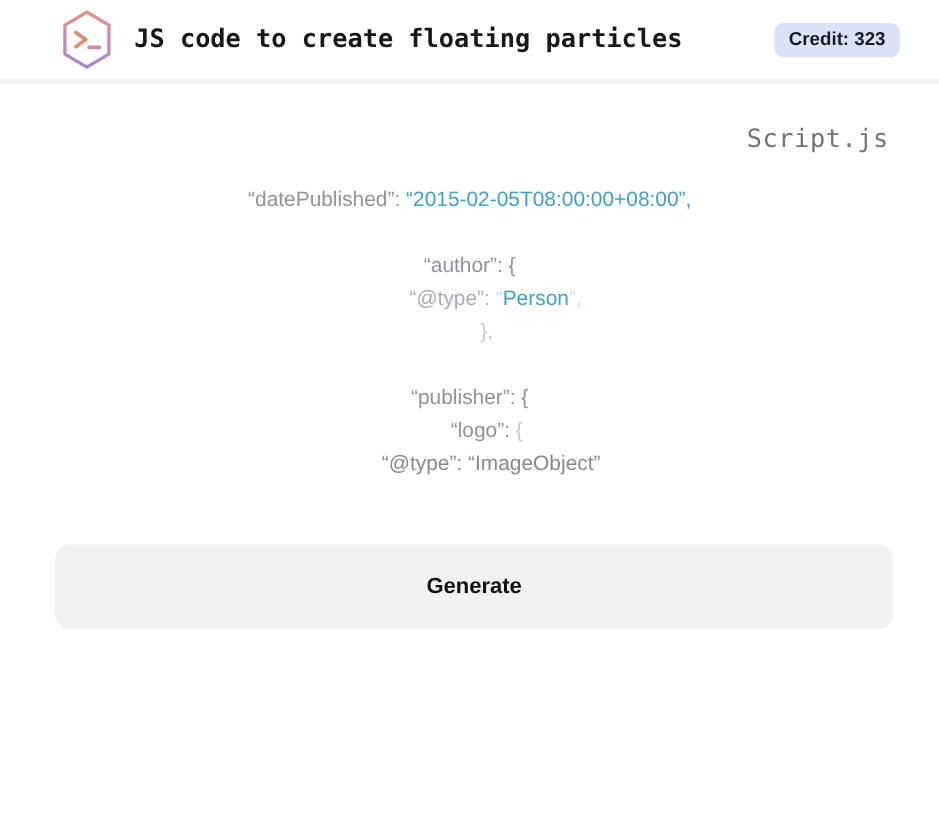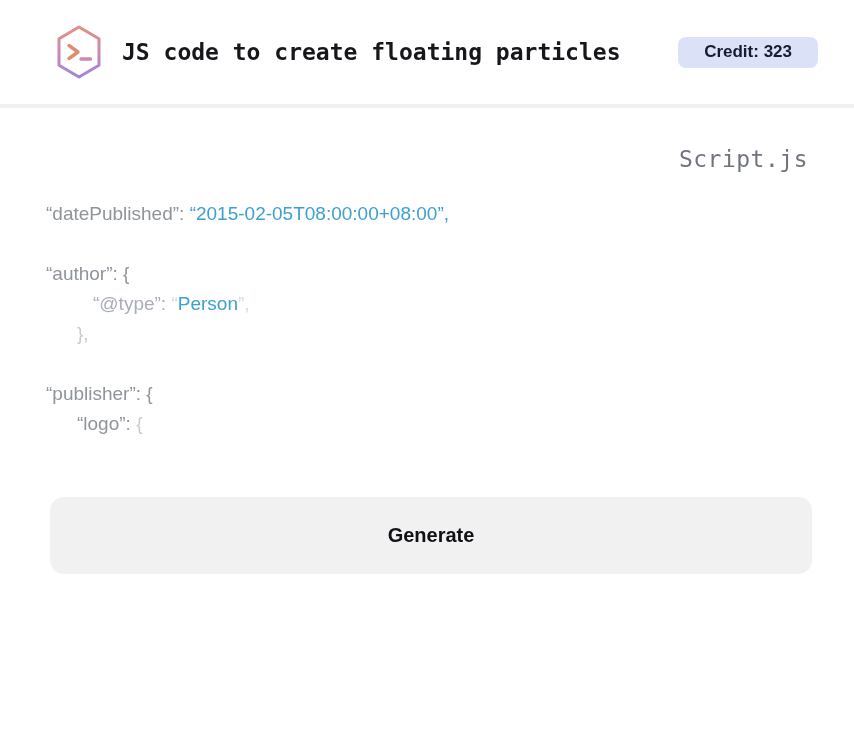--- a/index.html
+++ b/index.html
@@ -4,21 +4,21 @@
 <style>
   * { margin: 0; padding: 0; box-sizing: border-box; }
   html, body {
     width: 854px; height: 748px;
     background: #ffffff;
     font-family: "Liberation Sans", sans-serif;
     overflow: hidden;
   }
   
   .header {
-    height: 108px;
+    height: 76px;
     display: flex;
     align-items: center;
     padding: 0 36px 0 52px;
     background: #ffffff;
     border-bottom: 4px solid #f0f0f0;
   }
   .logo {
     width: 54px; height: 58px;
     flex: 0 0 auto;
     margin-right: 16px;
@@ -30,21 +30,21 @@
     color: #17171b;
     letter-spacing: 0px;
     white-space: nowrap;
   }
   .spacer { flex: 1; }
   .credit-badge {
     background: #dbe2f8;
     color: #141c2e;
     font-size: 17px;
     font-weight: 700;
-    padding: 5px 26px 6px;
+    padding: 5px 13px 6px;
     border-radius: 8px;
     white-space: nowrap;
   }
   
   .main {
     padding: 38px 46px 0 46px;
   }
   .file-title {
     font-family: "DejaVu Sans Mono", monospace;
     font-size: 23px;
@@ -54,20 +54,21 @@
     margin-bottom: 27px;
     text-align: right;
   }
   .code-block {
     font-family: "Liberation Sans", sans-serif;
     font-size: 19px;
   }
   .code-line {
     line-height: 30px;
     white-space: pre;
+    text-align: center;
   }
   .seg-gray      { color: #8f949c; }
   .seg-lightgray { color: #a9aeb6; }
   .seg-darkgray  { color: #868b93; }
   .seg-blue      { color: #3da0cf; }
   .seg-fadedblue { color: #c6dfec; }
   .seg-lightpunct{ color: #c7cbd1; }
   
   .generate-button {
     display: block;
@@ -113,16 +114,17 @@
 
   <div class="code-block">
       <div class="code-line" style="padding-left: 0px;"><span class="seg-gray">“datePublished”: </span><span class="seg-blue">“2015-02-05T08:00:00+08:00”,</span></div>
       <div class="code-line" style="padding-left: 0px;">&nbsp;</div>
       <div class="code-line" style="padding-left: 0px;"><span class="seg-gray">“author”: {</span></div>
       <div class="code-line" style="padding-left: 47px;"><span class="seg-lightgray">“@type”: </span><span class="seg-fadedblue">“</span><span class="seg-blue">Person</span><span class="seg-fadedblue">”,</span></div>
       <div class="code-line" style="padding-left: 31px;"><span class="seg-lightpunct">},</span></div>
       <div class="code-line" style="padding-left: 0px;">&nbsp;</div>
       <div class="code-line" style="padding-left: 0px;"><span class="seg-gray">“publisher”: {</span></div>
       <div class="code-line" style="padding-left: 31px;"><span class="seg-gray">“logo”: </span><span class="seg-lightpunct">{</span></div>
+      <div class="code-line" style="padding-left: 39px;"><span class="seg-darkgray">“@type”: “ImageObject”</span></div>
     </div>
 
   <button class="generate-button">Generate</button>
 </main>
 
 </body></html>

